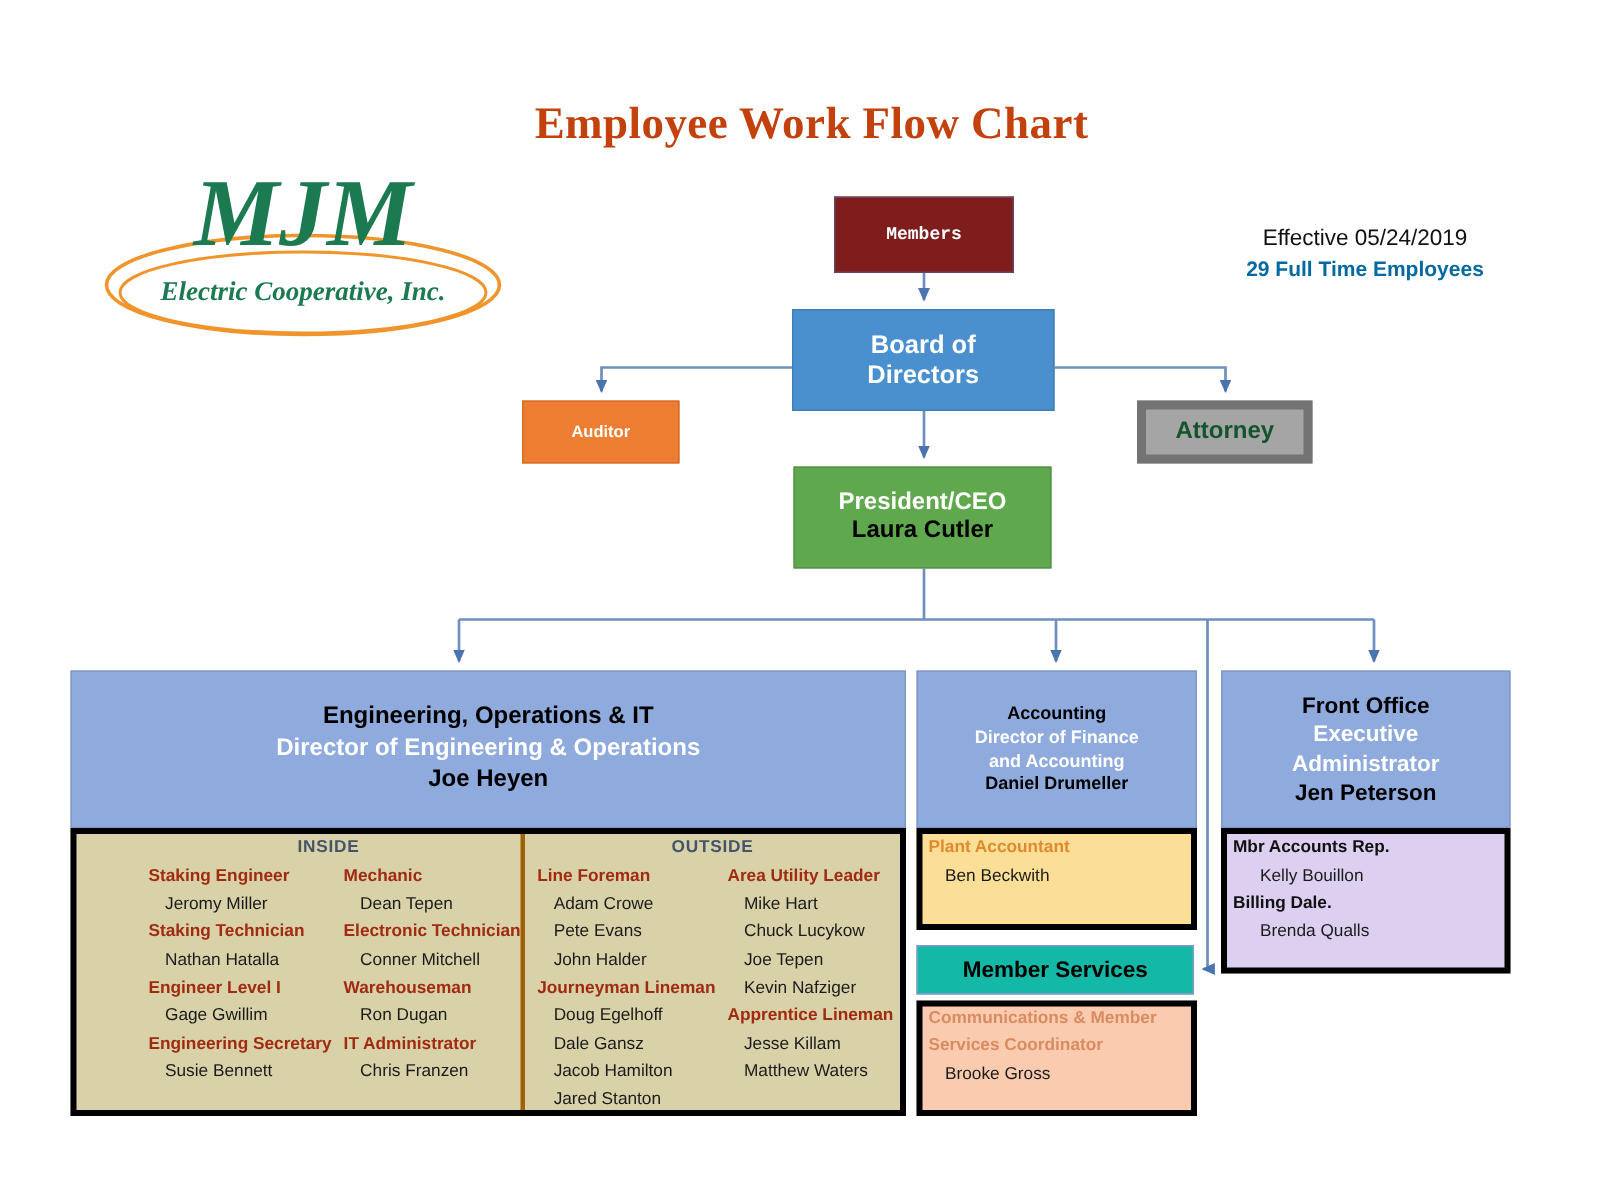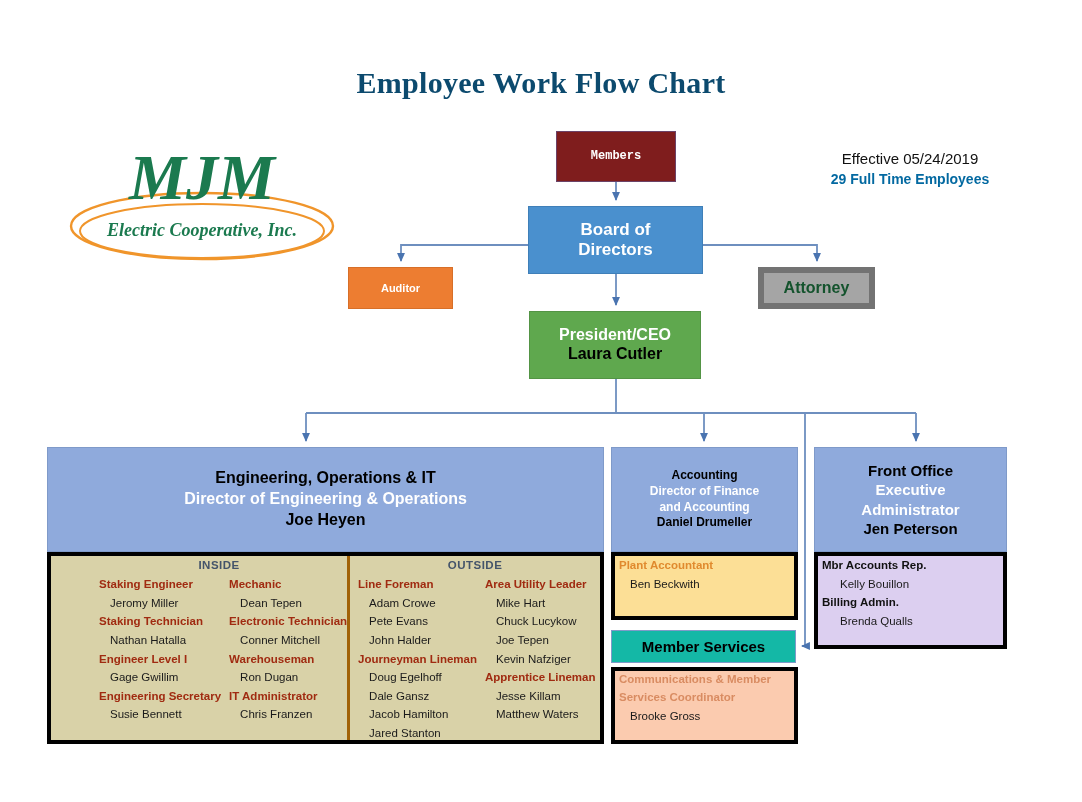--- a/index.html
+++ b/index.html
@@ -10,26 +10,26 @@
     position: relative;
     overflow: hidden;
   }
   .stage { position: absolute; inset: 0; }
 
   
   #page-title {
     position: absolute; left: 0; top: 66px; width: 1082px;
     text-align: center;
     font-family: "Liberation Serif", serif;
-    font-weight: bold; font-size: 30px; color: #0c4a6e;
+    font-weight: bold; font-size: 30px; color: #c2410c;
     letter-spacing: .3px;
   }
 
   
-  #logo { position: absolute; left: 62px; top: 108px; width: 280px; height: 122px; margin-top: 36px; }
+  #logo { position: absolute; left: 62px; top: 108px; width: 280px; height: 122px; }
   #logo .swoosh { position: absolute; inset: 0; }
   #logo .mjm {
     position: absolute; left: 0; top: 2px; width: 280px;
     text-align: center;
     font-family: "Liberation Serif", serif;
     font-style: italic; font-weight: bold;
     font-size: 64px; color: #1B7A4F; line-height: 1;
   }
   #logo .tag {
     position: absolute; left: 0; top: 76px; width: 280px;
@@ -273,17 +273,17 @@
   <div class="dept-head" id="dept-front-head">
     <span class="d1">Front Office</span>
     <span class="d2">Executive</span>
     <span class="d3">Administrator</span>
     <span class="nm">Jen Peterson</span>
   </div>
 
   <div class="staff-panel" id="staff-front">
     <div class="role">Mbr Accounts Rep.</div>
     <div class="person">Kelly Bouillon</div>
-    <div class="role">Billing Admin.</div>
+    <div class="role">Billing Dale.</div>
     <div class="person">Brenda Qualls</div>
   </div>
 
 </div>
 
 </body></html>

